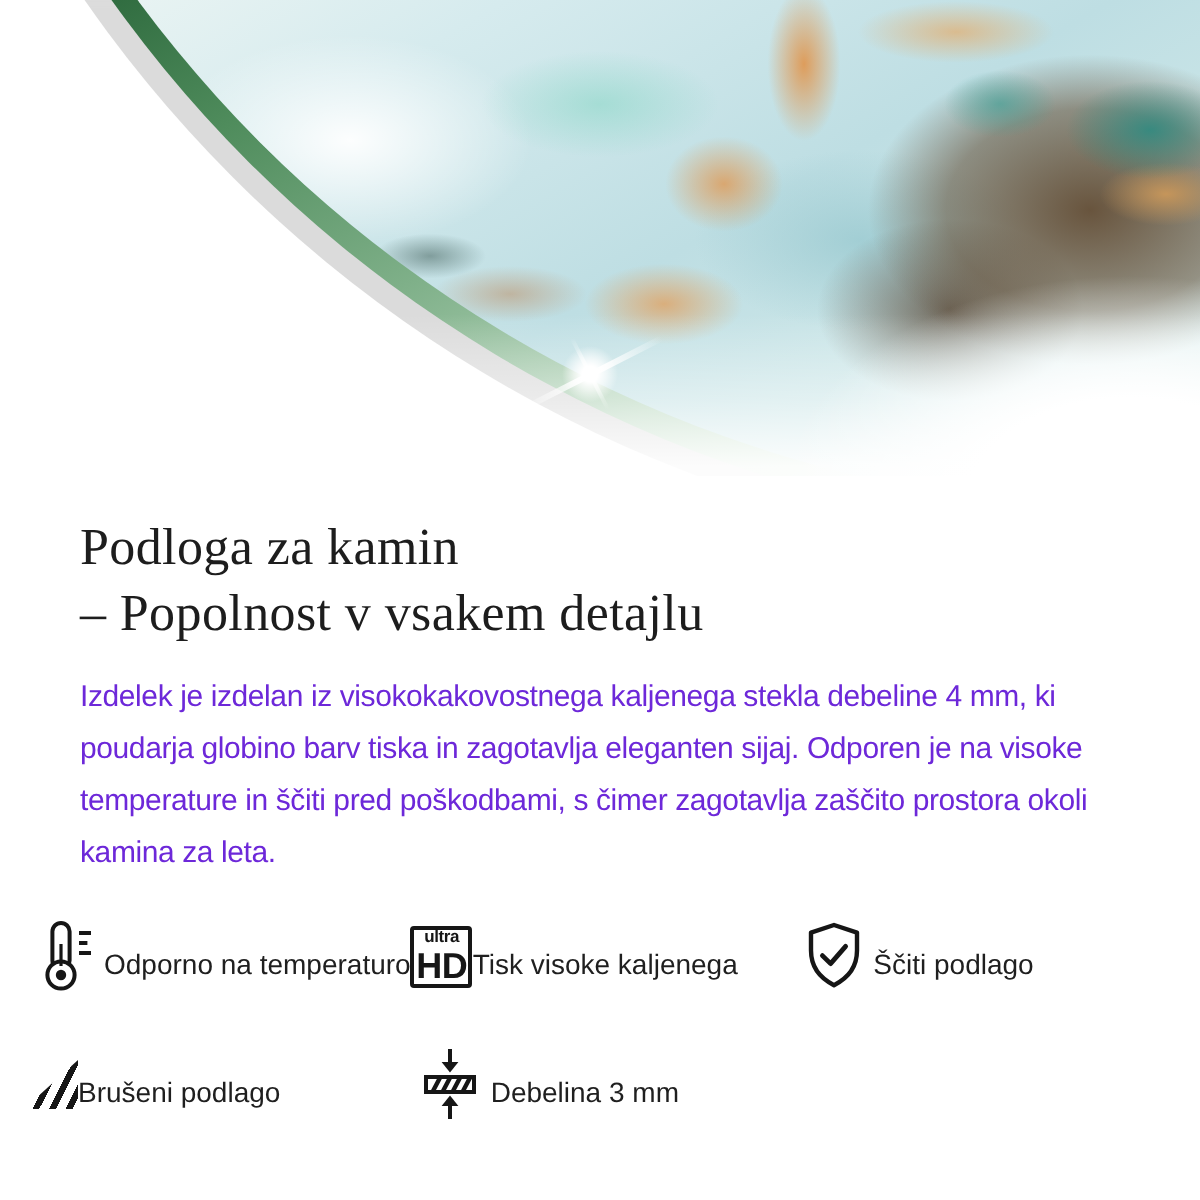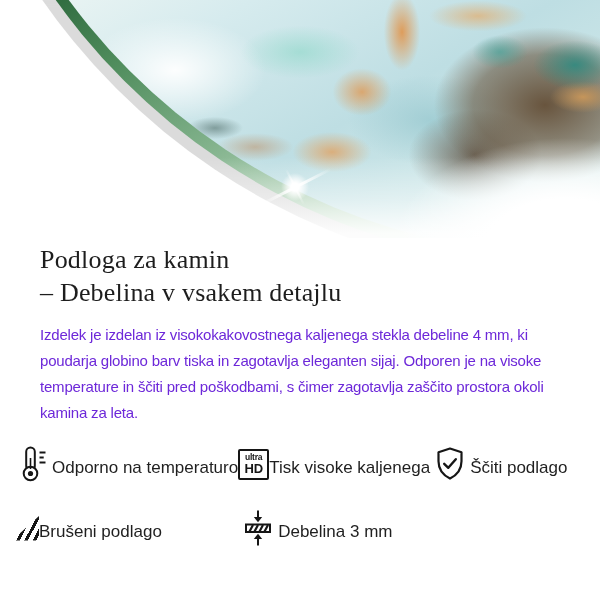--- a/index.html
+++ b/index.html
@@ -62,49 +62,49 @@
     transform: rotate(-27deg); opacity: .9;
   }
   .sparkle .core {
     position: absolute; left: 50%; top: 50%; width: 28px; height: 28px; margin: -14px 0 0 -14px;
     background: radial-gradient(circle, #ffffff 0 4px, rgba(255,255,255,.65) 8px, rgba(255,255,255,0) 14px);
   }
 
   
   .content { padding: 0 40px; }
   .heading {
-    margin: 5px 0 13px;
+    margin: 19px 0 13px;
     font-family: "Liberation Serif", "DejaVu Serif", serif;
     font-weight: 400; font-size: 26px; line-height: 33px;
     color: #1d1d1d; letter-spacing: .2px;
   }
   .desc {
     margin: 0; max-width: 528px;
     font-size: 15px; line-height: 26px; letter-spacing: -0.2px;
     color: #6d28d9;
   }
 
   
   .features {
     margin-top: 16px; padding: 0 12px;
     display: grid; grid-template-columns: repeat(3, 1fr); row-gap: 20px;
   }
   .feature { display: flex; flex-direction: row; align-items: center; }
   .icon-box { height: 44px; display: flex; align-items: center; justify-content: center; }
-  .feature-label { margin-top: 7px; font-size: 17px; color: #1f1f1f; white-space: nowrap; }
+  .feature-label { margin-top: 7px; font-size: 14px; color: #1f1f1f; white-space: nowrap; }
 
   .icon-svg { display: block; }
 
   .hd-box {
     width: 31px; height: 31px; border: 2.5px solid #161616; border-radius: 2px;
     display: flex; flex-direction: column; align-items: center; justify-content: center;
     line-height: 1; color: #161616; background: #fff;
   }
   .hd-top { font-size: 8.5px; font-weight: 600; letter-spacing: -0.2px; }
-  .hd-bottom { font-size: 13px; font-weight: 700; margin-top: 1px; letter-spacing: -0.3px; }
+  .hd-bottom { font-size: 18px; font-weight: 700; margin-top: 1px; letter-spacing: -0.3px; }
 
   .bevel-shape {
     width: 27px; height: 25px;
     background: repeating-linear-gradient(117deg, #161616 0 3.1px, rgba(0,0,0,0) 3.1px 7.4px);
     clip-path: polygon(0 100%, 100% 100%, 100% 2%);
   }
 </style>
 </head>
 <body>
 
@@ -116,21 +116,21 @@
   <div class="sparkle">
     <div class="ray-a"></div>
     <div class="ray-b"></div>
     <div class="core"></div>
   </div>
 </div>
 
 <div class="content">
   <h1 class="heading">
     <div>Podloga za kamin</div>
-    <div>– Debelina v vsakem detajlu</div>
+    <div>– Popolnost v vsakem detajlu</div>
   </h1>
   <p class="desc">Izdelek je izdelan iz visokokakovostnega kaljenega stekla debeline 4 mm, ki poudarja globino barv tiska in zagotavlja eleganten sijaj. Odporen je na visoke temperature in ščiti pred poškodbami, s čimer zagotavlja zaščito prostora okoli kamina za leta.</p>
 </div>
 
 <div class="features">
 
   <div class="feature">
     <div class="icon-box">
       <svg class="icon-svg" width="40" height="40" viewBox="0 0 40 40" fill="none" stroke="#161616" stroke-width="2">
         <rect x="14.2" y="3.5" width="8.6" height="23" rx="4.3" fill="#fff"></rect>

